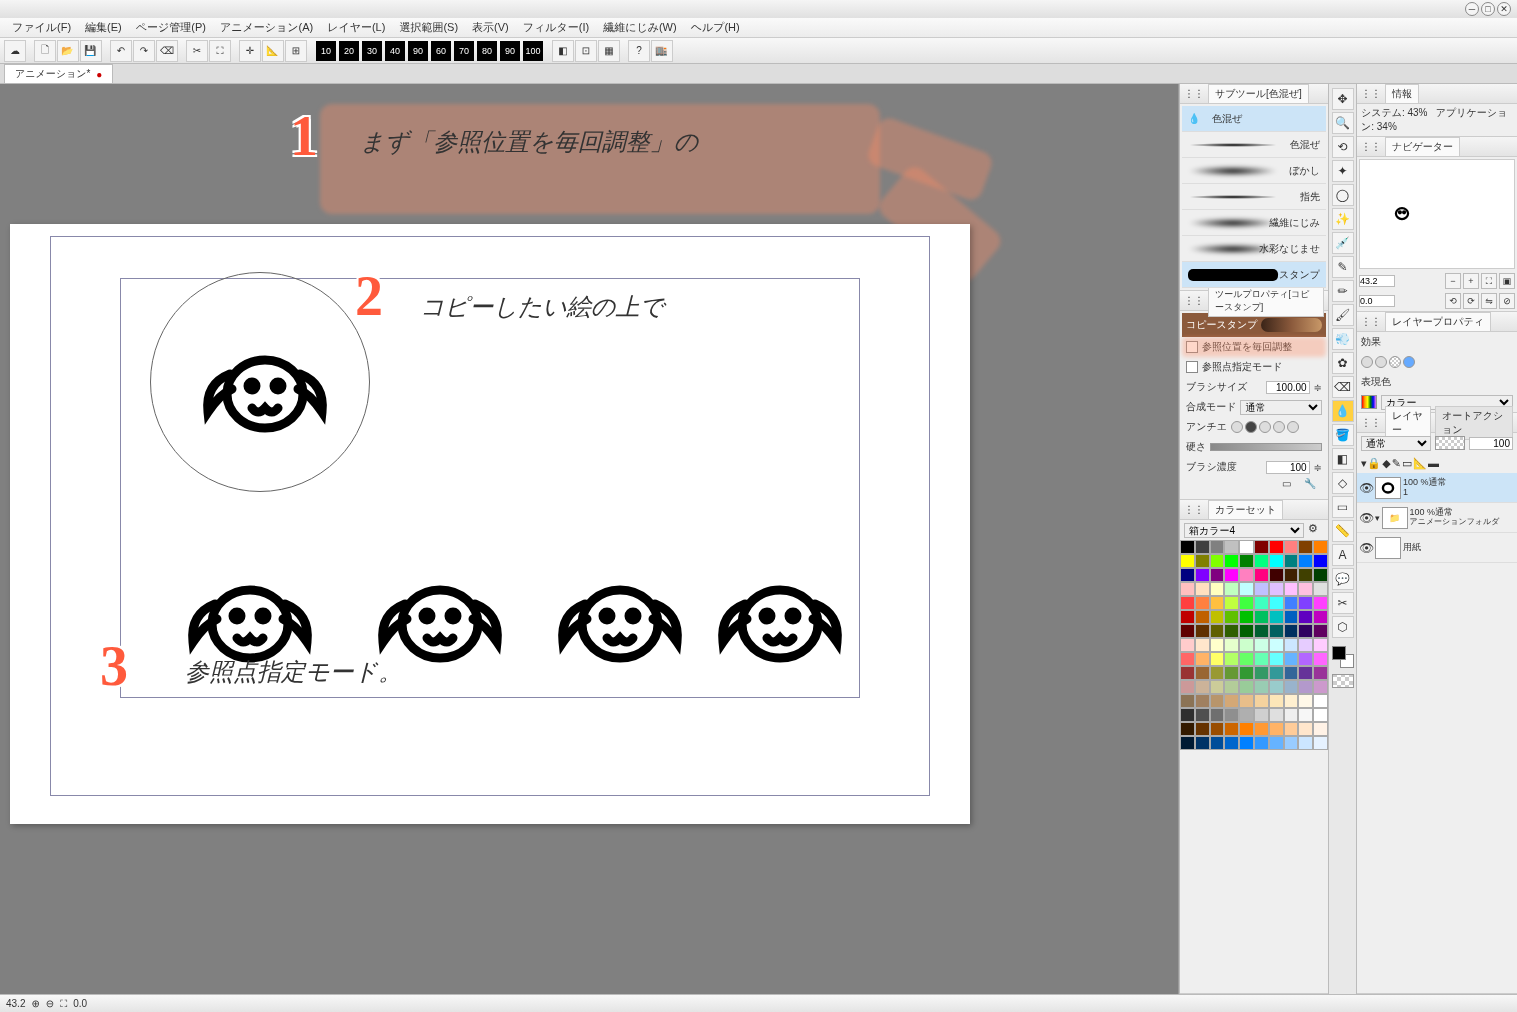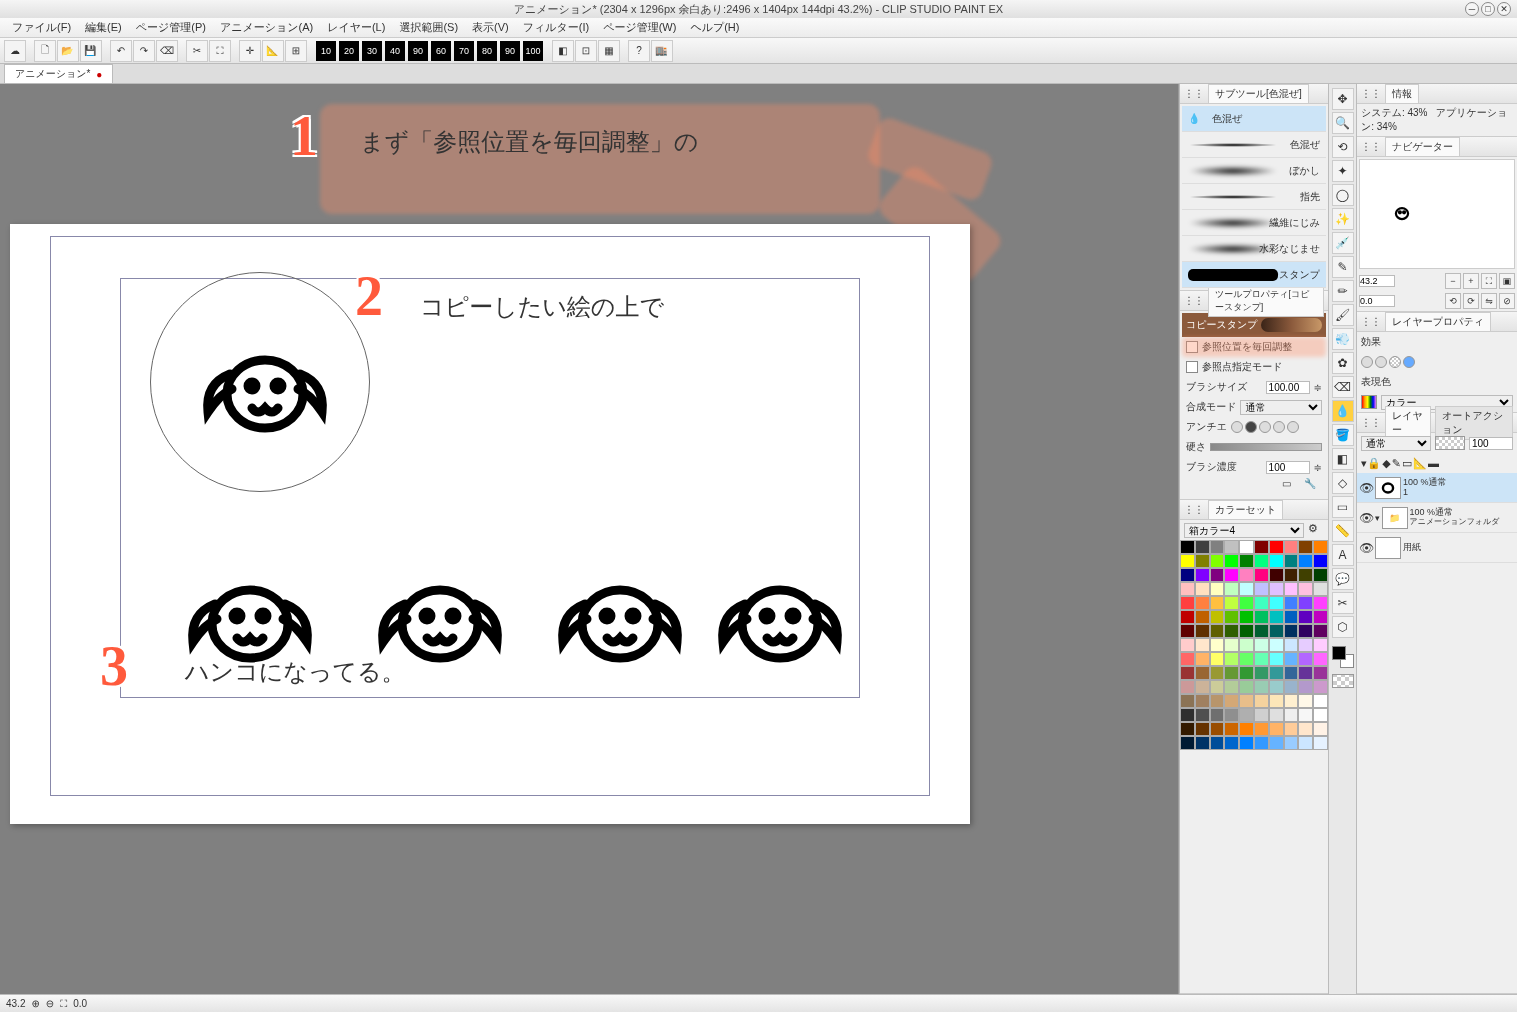--- a/index.html
+++ b/index.html
@@ -24,21 +24,21 @@
 
 .main { display: flex; height: calc(100% - 84px - 18px); }
 .canvas-area { flex: 1; background: #808080; position: relative; overflow: hidden; border-right: 1px solid #999; }
 .canvas-page { position: absolute; left: 10px; top: 140px; width: 960px; height: 600px; background: #fff; box-shadow: 2px 2px 6px rgba(0,0,0,.3); }
 .canvas-frame1 { position: absolute; left: 40px; top: 12px; width: 880px; height: 560px; border: 1px solid #88a; }
 .canvas-frame2 { position: absolute; left: 110px; top: 54px; width: 740px; height: 420px; border: 1px solid #88a; }
 .circle-brush { position: absolute; left: 140px; top: 48px; width: 220px; height: 220px; border: 1px solid #666; border-radius: 50%; }
 .dog { position: absolute; width: 150px; height: 120px; }
 .dog svg { width: 100%; height: 100%; }
 
-.annot { position: absolute; font-size: 24px; color: #333; line-height: 1.5; }
+.annot { position: absolute; font-size: 24px; color: #333; line-height: 1.5; font-style: italic; }
 .annot-highlight { position: absolute; background: rgba(255,140,100,.35); border-radius: 12px; filter: blur(2px); }
 .annot-num { position: absolute; font-family: "Comic Sans MS", cursive; font-size: 56px; font-weight: bold; color: #ff5a3c; text-shadow: 2px 2px 0 #fff, -2px -2px 0 #fff, 2px -2px 0 #fff, -2px 2px 0 #fff; }
 
 .right-col1 { width: 150px; background: #efefef; border-left: 1px solid #bbb; border-right: 1px solid #bbb; display: flex; flex-direction: column; }
 .right-col2 { width: 28px; background: #e8e8e8; border-right: 1px solid #bbb; display: flex; flex-direction: column; align-items: center; padding-top: 4px; gap: 2px; }
 .right-col2 .tool { width: 22px; height: 22px; border: 1px solid #ccc; background: #f4f4f4; display: flex; align-items: center; justify-content: center; font-size: 12px; cursor: pointer; }
 .right-col2 .tool.sel { background: #ffd040; }
 .right-col3 { width: 160px; background: #efefef; display: flex; flex-direction: column; }
 
 .panel { border-bottom: 1px solid #ccc; }
@@ -47,21 +47,21 @@
 .panel-body { padding: 2px; font-size: 10px; }
 
 .brush-list .brush { height: 26px; border-bottom: 1px solid #ddd; display: flex; align-items: center; justify-content: flex-end; padding: 0 6px; font-size: 10px; position: relative; cursor: pointer; }
 .brush-list .brush.sel { background: #cce4f7; }
 .brush-list .brush .stroke { position: absolute; left: 6px; top: 8px; width: 90px; height: 10px; background: radial-gradient(ellipse at center,#000 0%,transparent 70%); border-radius: 5px; }
 .brush-list .brush .stroke.thin { height: 4px; top: 11px; }
 .brush-list .brush .stroke.fuzzy { filter: blur(2px); }
 
 .prop-row { display: flex; align-items: center; height: 20px; padding: 0 4px; gap: 4px; }
 .prop-row label { flex: 0 0 auto; font-size: 10px; }
-.prop-row input[type=text] { width: 44px; font-size: 10px; border: 1px solid #bbb; text-align: left; padding: 0 2px; }
+.prop-row input[type=text] { width: 44px; font-size: 10px; border: 1px solid #bbb; text-align: right; padding: 0 2px; }
 .prop-row select { flex: 1; font-size: 10px; border: 1px solid #bbb; }
 .prop-row .slider { flex: 1; height: 8px; background: linear-gradient(to right,#888,#ccc); border: 1px solid #999; }
 .prop-row .dots { display: flex; gap: 2px; }
 .prop-row .dots span { width: 12px; height: 12px; border: 1px solid #999; border-radius: 50%; background: #ddd; }
 .prop-row .dots span.on { background: #444; }
 .prop-row .chk { width: 12px; height: 12px; border: 1px solid #888; background: #fff; }
 
 .colorset { display: grid; grid-template-columns: repeat(10, 1fr); gap: 0; }
 .colorset div { height: 14px; border: 1px solid #aaa; cursor: pointer; }
 
@@ -81,38 +81,37 @@
 .fgbg { width: 22px; height: 22px; position: relative; margin-top: 6px; }
 .fgbg .fg { position: absolute; left: 0; top: 0; width: 14px; height: 14px; background: #000; border: 1px solid #888; }
 .fgbg .bg { position: absolute; right: 0; bottom: 0; width: 14px; height: 14px; background: #fff; border: 1px solid #888; }
 
 .statusbar { height: 18px; background: linear-gradient(#f8f8f8,#e4e4e4); border-top: 1px solid #bbb; display: flex; align-items: center; padding: 0 6px; font-size: 10px; gap: 6px; }
 </style>
 </head>
 <body>
 
 <div class="titlebar">
-  <span class="title">アニメーション* (2304 x 1296px 余白あり:2496 x 1404px 144dpi 43.2%)  - CLIP STUDIO PAINT EX</span>
   <div class="winbtns">
     <span>─</span>
     <span>□</span>
     <span>✕</span>
   </div>
 </div>
 
 <div class="menubar">
   <span>ファイル(F)</span>
   <span>編集(E)</span>
   <span>ページ管理(P)</span>
   <span>アニメーション(A)</span>
   <span>レイヤー(L)</span>
   <span>選択範囲(S)</span>
   <span>表示(V)</span>
   <span>フィルター(I)</span>
-  <span>ページ管理(W)</span>
+  <span>繊維にじみ(W)</span>
   <span>ヘルプ(H)</span>
 </div>
 
 <div class="toolbar">
   <div class="tbtn">☁</div>
   <div class="sep"></div>
   <div class="tbtn">🗋</div>
   <div class="tbtn">📂</div>
   <div class="tbtn">💾</div>
   <div class="sep"></div>
@@ -231,21 +230,21 @@
               <path d="M62 74 Q68 82 75 74 Q82 82 88 74"></path>
             </g>
           </svg>
       </div>
     </div>
 
     <div class="annot-num" style="left:355px;top:180px;">2</div>
     <div class="annot" style="left:420px;top:205px;">コピーしたい絵の上で</div>
 
     <div class="annot-num" style="left:100px;top:550px;">3</div>
-    <div class="annot" style="left:185px;top:570px;">ハンコになってる。</div>
+    <div class="annot" style="left:185px;top:570px;">参照点指定モード。</div>
   </div>
 
   <div class="right-col1">
     <div class="panel">
       <div class="panel-tabs">
         <span>⋮⋮</span>
         <span class="ptab">サブツール[色混ぜ]</span>
       </div>
       <div class="panel-body brush-list">
         <div class="brush sel">

